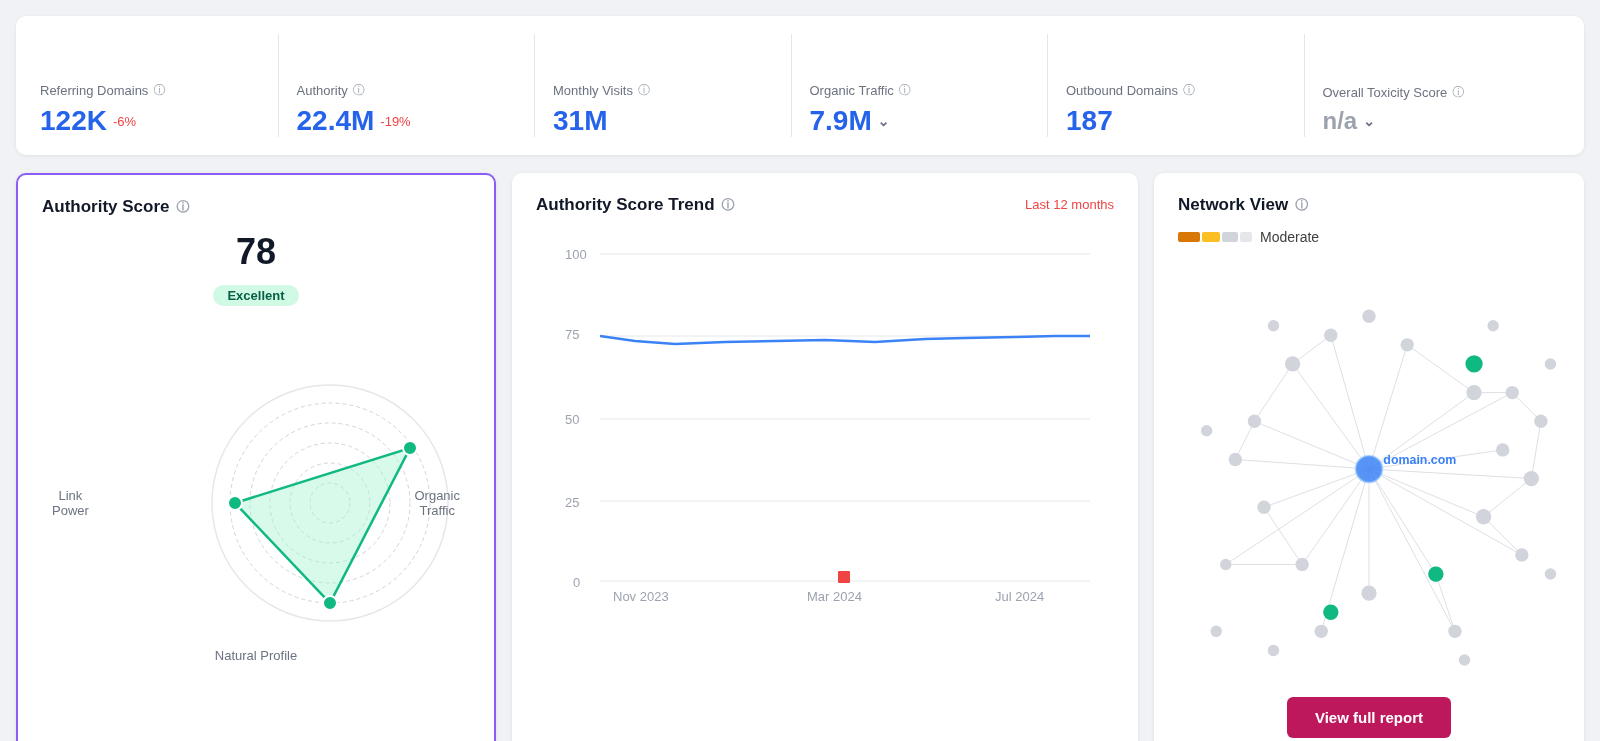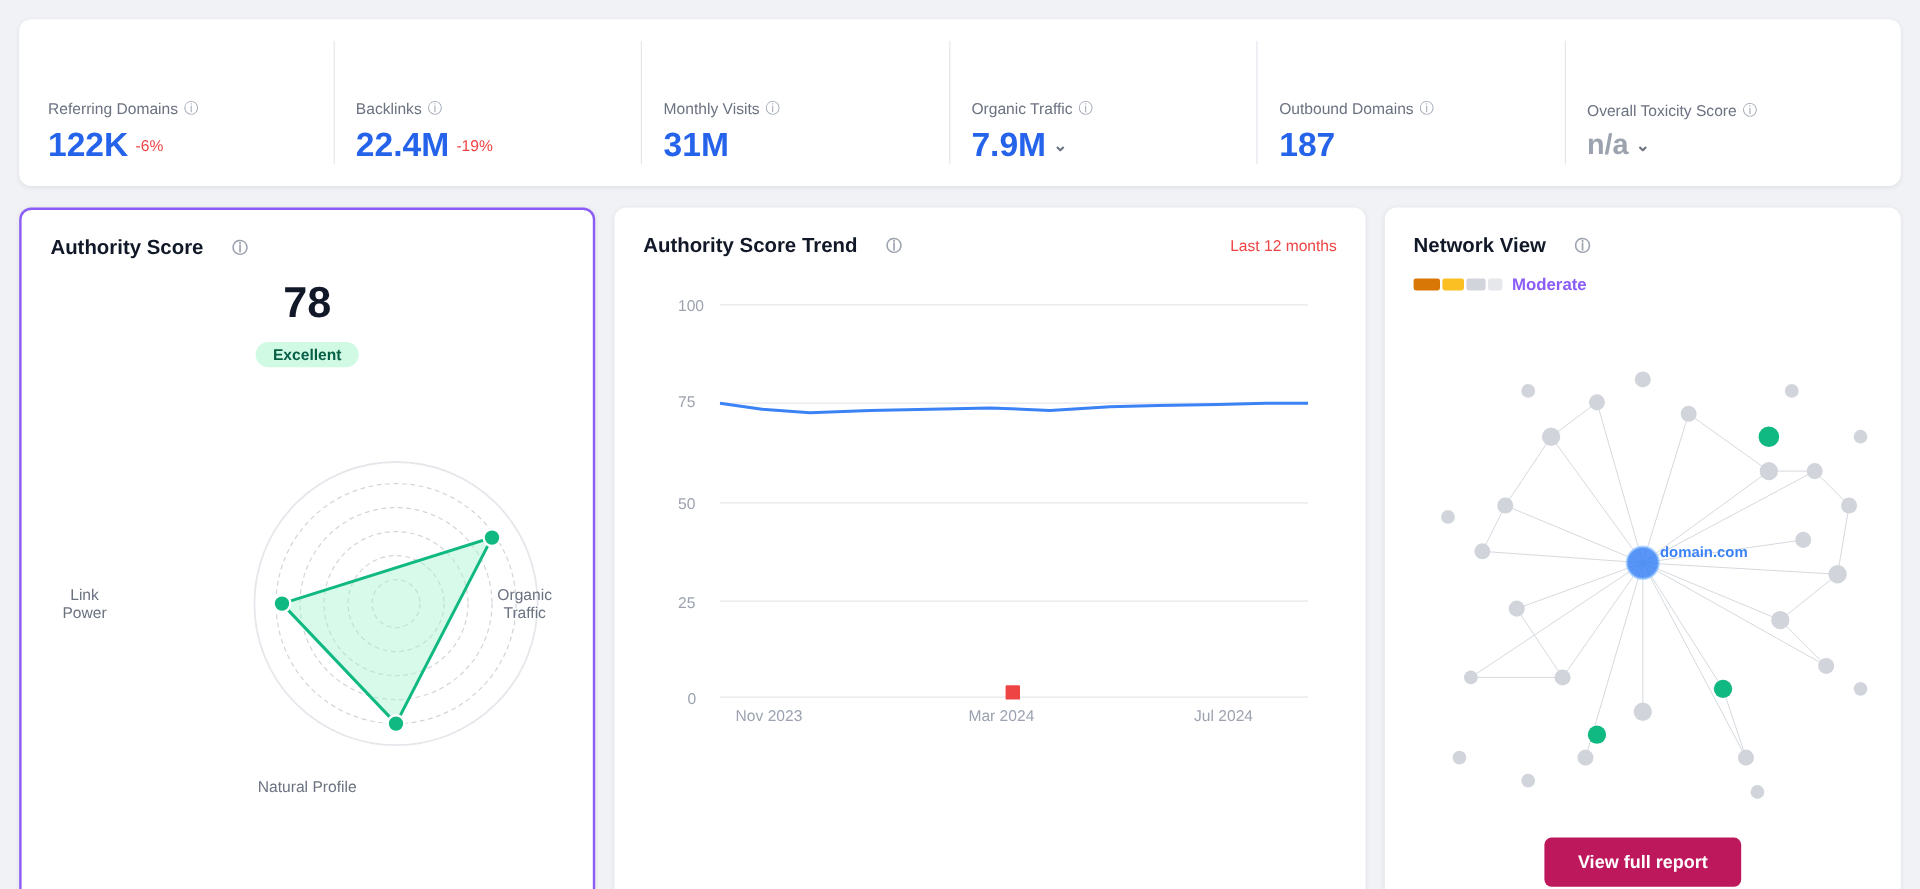--- a/index.html
+++ b/index.html
@@ -78,21 +78,21 @@
     .panel.highlighted {
       border: 2.5px solid #8b5cf6;
     }
 
     .panel-title {
       font-size: 17px;
       font-weight: 700;
       color: #111827;
       display: flex;
       align-items: center;
-      gap: 24px;
+      gap: 7px;
       margin-bottom: 14px;
     }
     .panel-title .info-icon {
       font-size: 13px;
       color: #9ca3af;
       cursor: pointer;
     }
 
     
     .score-row {
@@ -152,22 +152,22 @@
     .legend-bar {
       display: flex;
       gap: 2px;
     }
     .legend-seg {
       height: 10px;
       border-radius: 2px;
     }
     .legend-label {
       font-size: 14px;
-      font-weight: 700;
-      color: #8b5cf6;
+      font-weight: 400;
+      color: #404040;
     }
 
     .view-report-btn {
       background: #be185d;
       color: #fff;
       border: none;
       border-radius: 6px;
       padding: 12px 28px;
       font-size: 15px;
       font-weight: 600;
@@ -187,21 +187,21 @@
       <span>Referring Domains</span>
       <span class="metric-info">ⓘ</span>
     </div>
     <div class="metric-value">
       <span>122K</span>
       <span class="change">-6%</span>
     </div>
   </div>
   <div class="metric-item">
     <div class="metric-label">
-      <span>Backlinks</span>
+      <span>Authority</span>
       <span class="metric-info">ⓘ</span>
     </div>
     <div class="metric-value">
       <span>22.4M</span>
       <span class="change">-19%</span>
     </div>
   </div>
   <div class="metric-item">
     <div class="metric-label">
       <span>Monthly Visits</span>

